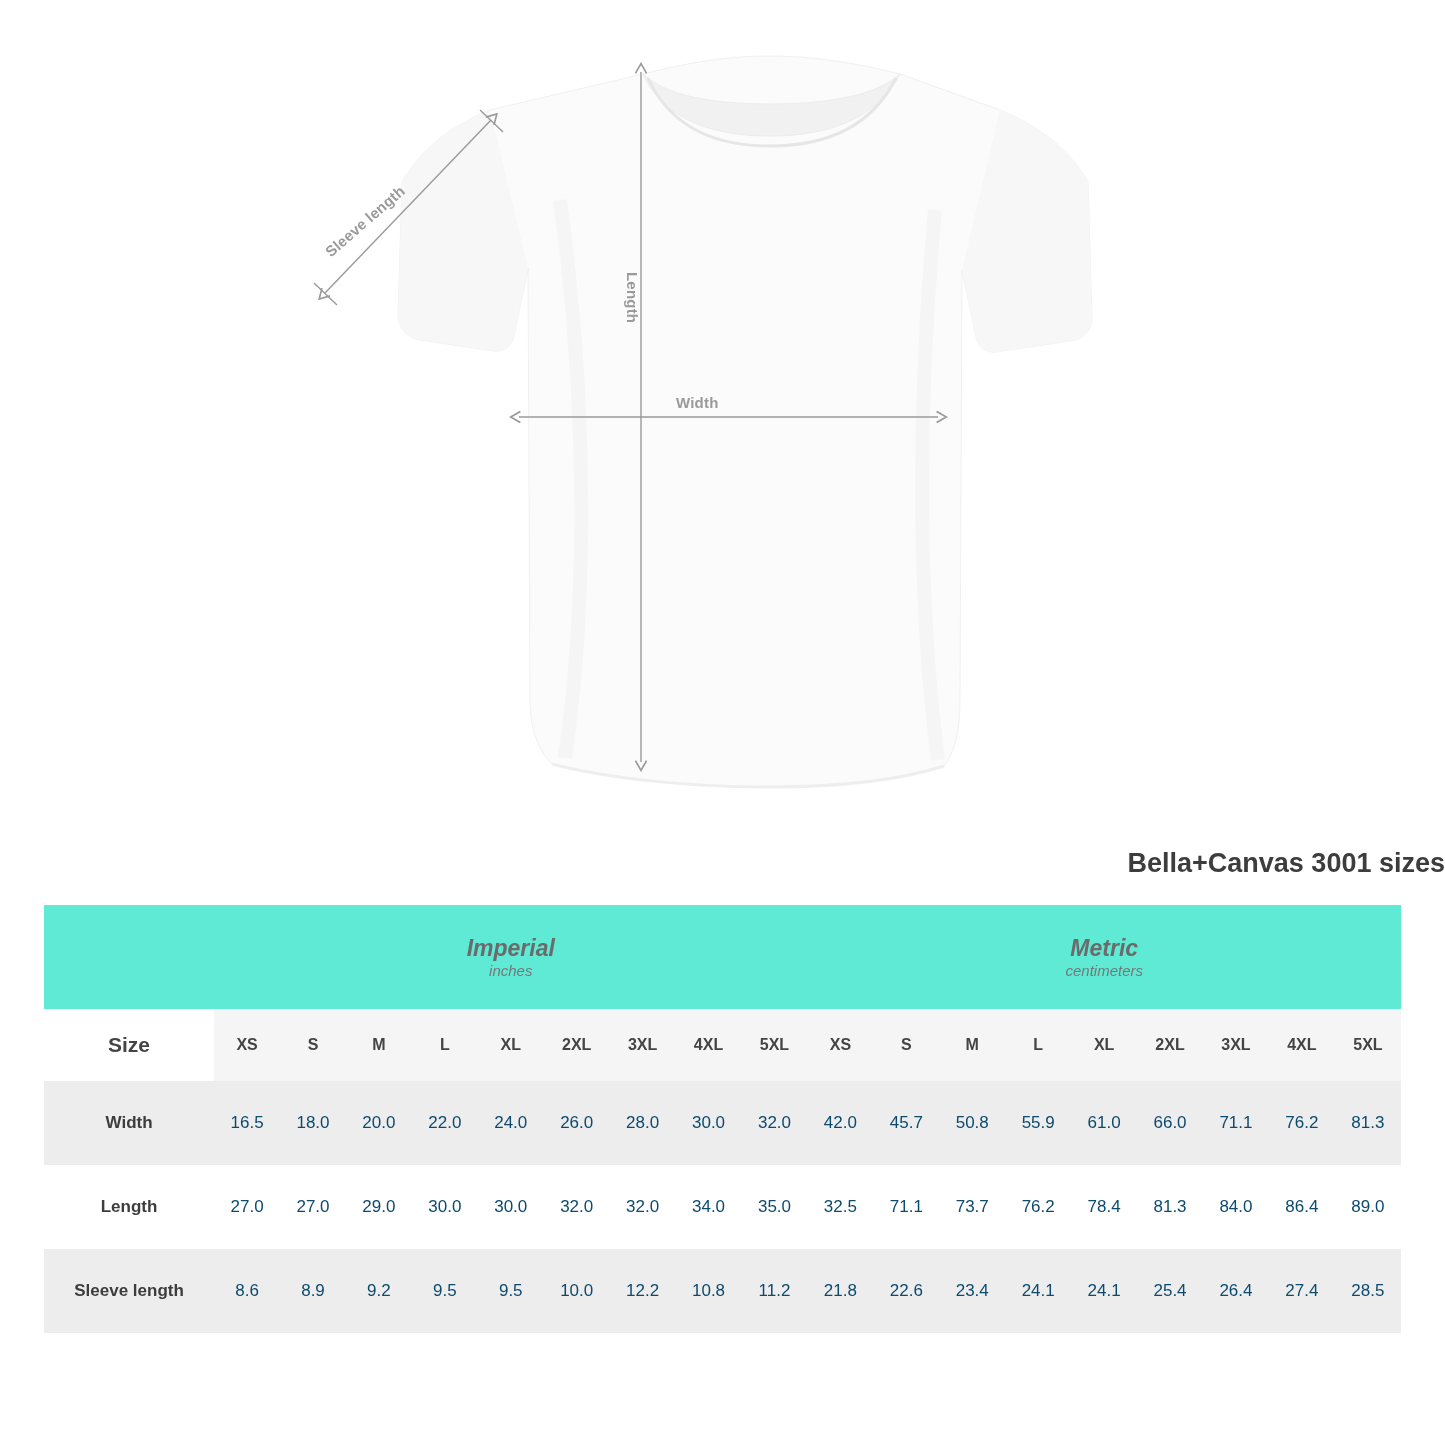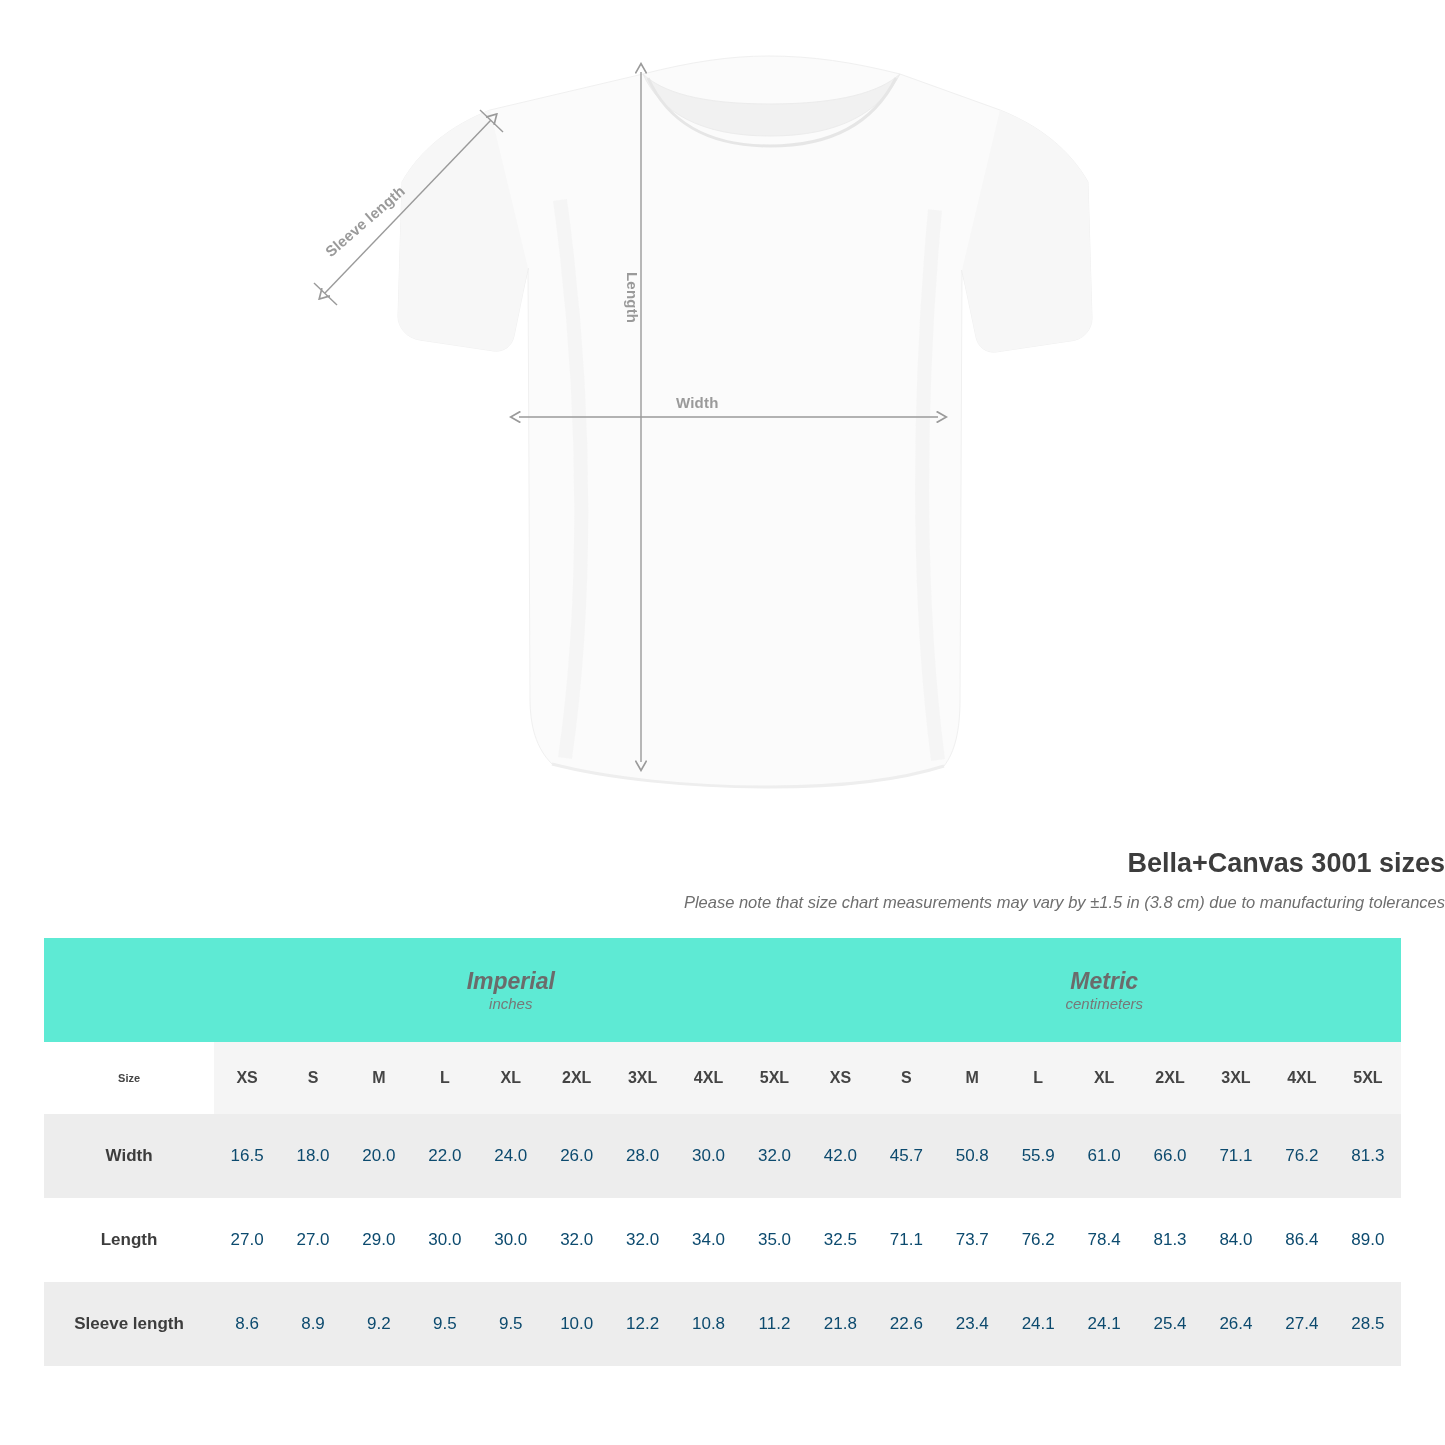--- a/index.html
+++ b/index.html
@@ -109,21 +109,21 @@
   }
 
   .head-row td {
     height: 72px;
     font-size: 16px;
     font-weight: bold;
     color: #444444;
     background: #ffffff;
   }
   .head-row td.rowhead {
-    font-size: 11px;
+    font-size: 21px;
   }
   .head-row td.cell {
     background: #f5f5f5;
   }
 
   .data-row td {
     height: 84px;
     font-size: 17px;
     color: #0c4a6e;
   }
@@ -218,21 +218,20 @@
       </g>
     </svg>
 
     <div class="dim-label" id="label-width">Width</div>
     <div class="dim-label" id="label-length">Length</div>
     <div class="dim-label" id="label-sleeve">Sleeve length</div>
   </div>
 
   <div class="title-block">
     <div class="chart-title">Bella+Canvas 3001 sizes</div>
-    <div class="chart-note">Please note that size chart measurements may vary by ±1.5 in (3.8 cm) due to manufacturing tolerances</div>
   </div>
 
   <div class="table-wrap">
     <table class="size-table">
       <colgroup>
         <col style="width:170px">
         <col span="18" style="width:65.9px">
       </colgroup>
       <tbody>
         <tr class="unit-row">

